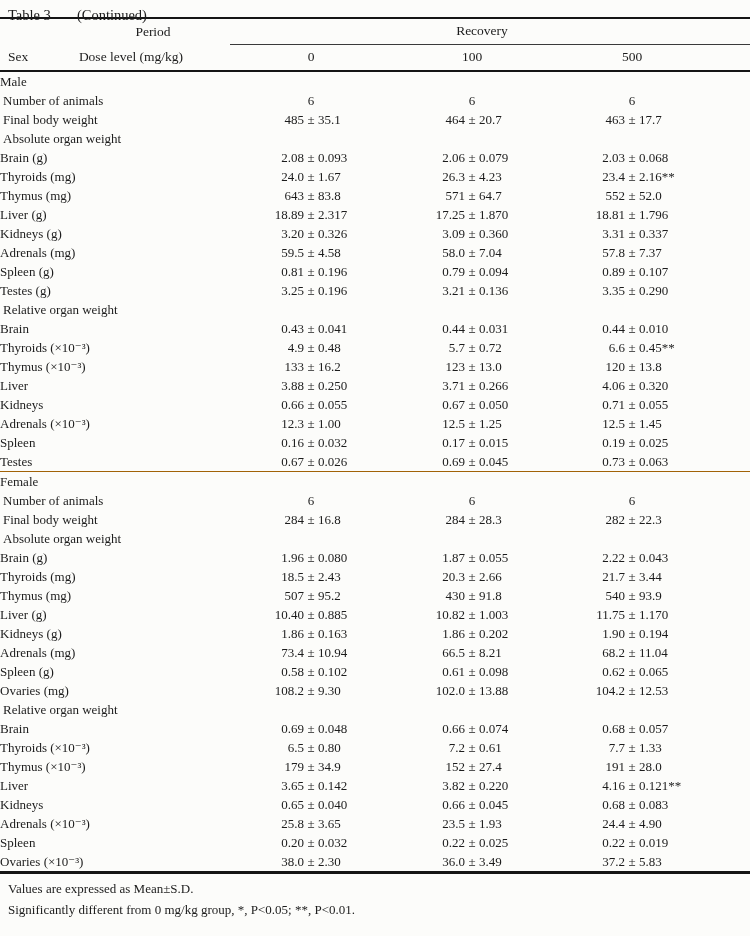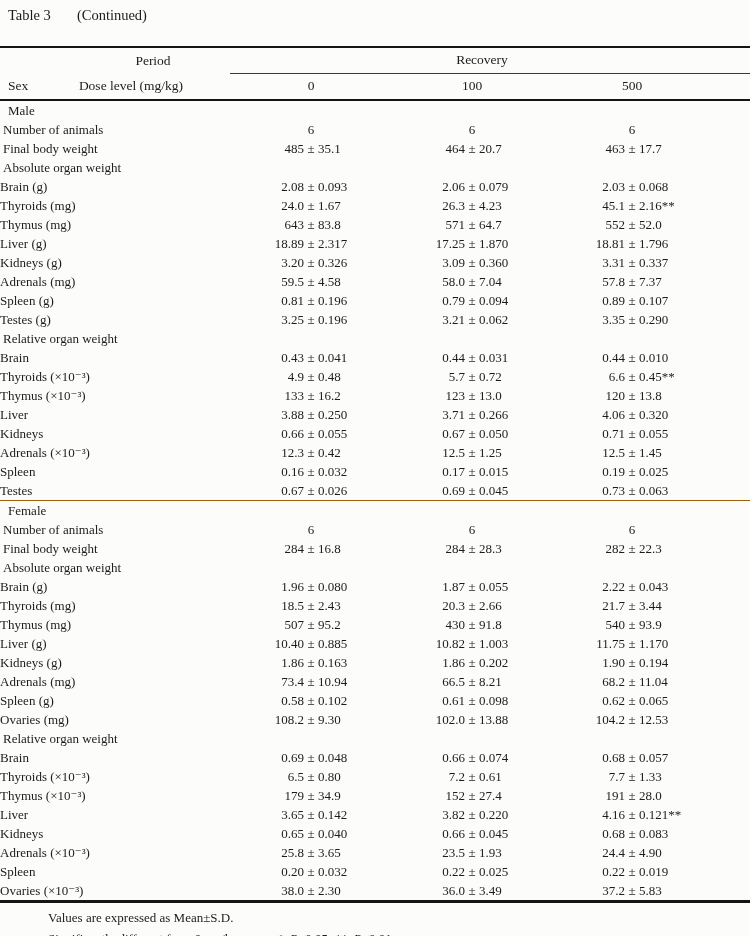--- a/index.html
+++ b/index.html
@@ -7,21 +7,21 @@
   .page {
     position: relative;
     width: 750px;
     height: 936px;
     background: #fcfcfa;
     color: #1c1c1c;
     font-family: "Liberation Serif", "DejaVu Serif", serif;
     overflow: hidden;
   }
   .title-row {
-    height: 46px;
+    height: 17px;
     padding: 7px 0 0 8px;
     font-size: 14.5px;
   }
   .title-row .cont { margin-left: 26px; }
 
   table.tbl {
     width: 750px;
     border-collapse: collapse;
     table-layout: fixed;
     border-top: 2px solid #151515;
@@ -45,34 +45,33 @@
 
   tbody td {
     height: 19px;
     padding: 0;
     vertical-align: middle;
     font-size: 13px;
     line-height: 19px;
     white-space: nowrap;
   }
   td.lbl { text-align: left; }
-  td.ind0 { padding-left: 8px; }
+  td.ind0 { }
   td.ind1 { padding-left: 3px; }
   td.ind2 { }
   td.val { text-align: center; }
   td.val .mean { display: inline-block; width: 40px; text-align: right; }
   td.val .pm   { display: inline-block; width: 14px; text-align: center; }
   td.val .sd   { display: inline-block; width: 40px; text-align: left; }
   tr.sec-divider td { border-top: 1px solid #a16207; }
 
   .footnotes {
     padding: 5px 0 0 8px;
     font-size: 13px;
     line-height: 20.5px;
-    margin-left: 40px;
   }
 </style>
 </head>
 <body>
 
 <div class="page">
 
   <div class="title-row">
     <span>Table 3</span><span class="cont">(Continued)</span>
   </div>
@@ -124,21 +123,21 @@
         <tr>
           <td class="lbl ind2">Brain (g)</td>
           <td class="val"><span class="mean">2.08</span><span class="pm">±</span><span class="sd">0.093</span></td>
           <td class="val"><span class="mean">2.06</span><span class="pm">±</span><span class="sd">0.079</span></td>
           <td class="val col2pad"><span class="mean">2.03</span><span class="pm">±</span><span class="sd">0.068</span></td>
         </tr>
         <tr>
           <td class="lbl ind2">Thyroids (mg)</td>
           <td class="val"><span class="mean">24.0</span><span class="pm">±</span><span class="sd">1.67</span></td>
           <td class="val"><span class="mean">26.3</span><span class="pm">±</span><span class="sd">4.23</span></td>
-          <td class="val col2pad"><span class="mean">45.1</span><span class="pm">±</span><span class="sd">2.16**</span></td>
+          <td class="val col2pad"><span class="mean">23.4</span><span class="pm">±</span><span class="sd">2.16**</span></td>
         </tr>
         <tr>
           <td class="lbl ind2">Thymus (mg)</td>
           <td class="val"><span class="mean">643</span><span class="pm">±</span><span class="sd">83.8</span></td>
           <td class="val"><span class="mean">571</span><span class="pm">±</span><span class="sd">64.7</span></td>
           <td class="val col2pad"><span class="mean">552</span><span class="pm">±</span><span class="sd">52.0</span></td>
         </tr>
         <tr>
           <td class="lbl ind2">Liver (g)</td>
           <td class="val"><span class="mean">18.89</span><span class="pm">±</span><span class="sd">2.317</span></td>
@@ -159,21 +158,21 @@
         </tr>
         <tr>
           <td class="lbl ind2">Spleen (g)</td>
           <td class="val"><span class="mean">0.81</span><span class="pm">±</span><span class="sd">0.196</span></td>
           <td class="val"><span class="mean">0.79</span><span class="pm">±</span><span class="sd">0.094</span></td>
           <td class="val col2pad"><span class="mean">0.89</span><span class="pm">±</span><span class="sd">0.107</span></td>
         </tr>
         <tr>
           <td class="lbl ind2">Testes (g)</td>
           <td class="val"><span class="mean">3.25</span><span class="pm">±</span><span class="sd">0.196</span></td>
-          <td class="val"><span class="mean">3.21</span><span class="pm">±</span><span class="sd">0.062</span></td>
+          <td class="val"><span class="mean">3.21</span><span class="pm">±</span><span class="sd">0.136</span></td>
           <td class="val col2pad"><span class="mean">3.35</span><span class="pm">±</span><span class="sd">0.290</span></td>
         </tr>
         <tr>
           <td class="lbl ind1">Relative organ weight</td>
           <td class="val"></td>
           <td class="val"></td>
           <td class="val col2pad"></td>
         </tr>
         <tr>
           <td class="lbl ind2">Brain</td>
@@ -200,21 +199,21 @@
           <td class="val col2pad"><span class="mean">4.06</span><span class="pm">±</span><span class="sd">0.320</span></td>
         </tr>
         <tr>
           <td class="lbl ind2">Kidneys</td>
           <td class="val"><span class="mean">0.66</span><span class="pm">±</span><span class="sd">0.055</span></td>
           <td class="val"><span class="mean">0.67</span><span class="pm">±</span><span class="sd">0.050</span></td>
           <td class="val col2pad"><span class="mean">0.71</span><span class="pm">±</span><span class="sd">0.055</span></td>
         </tr>
         <tr>
           <td class="lbl ind2">Adrenals (×10⁻³)</td>
-          <td class="val"><span class="mean">12.3</span><span class="pm">±</span><span class="sd">0.42</span></td>
+          <td class="val"><span class="mean">12.3</span><span class="pm">±</span><span class="sd">1.00</span></td>
           <td class="val"><span class="mean">12.5</span><span class="pm">±</span><span class="sd">1.25</span></td>
           <td class="val col2pad"><span class="mean">12.5</span><span class="pm">±</span><span class="sd">1.45</span></td>
         </tr>
         <tr>
           <td class="lbl ind2">Spleen</td>
           <td class="val"><span class="mean">0.16</span><span class="pm">±</span><span class="sd">0.032</span></td>
           <td class="val"><span class="mean">0.17</span><span class="pm">±</span><span class="sd">0.015</span></td>
           <td class="val col2pad"><span class="mean">0.19</span><span class="pm">±</span><span class="sd">0.025</span></td>
         </tr>
         <tr>

